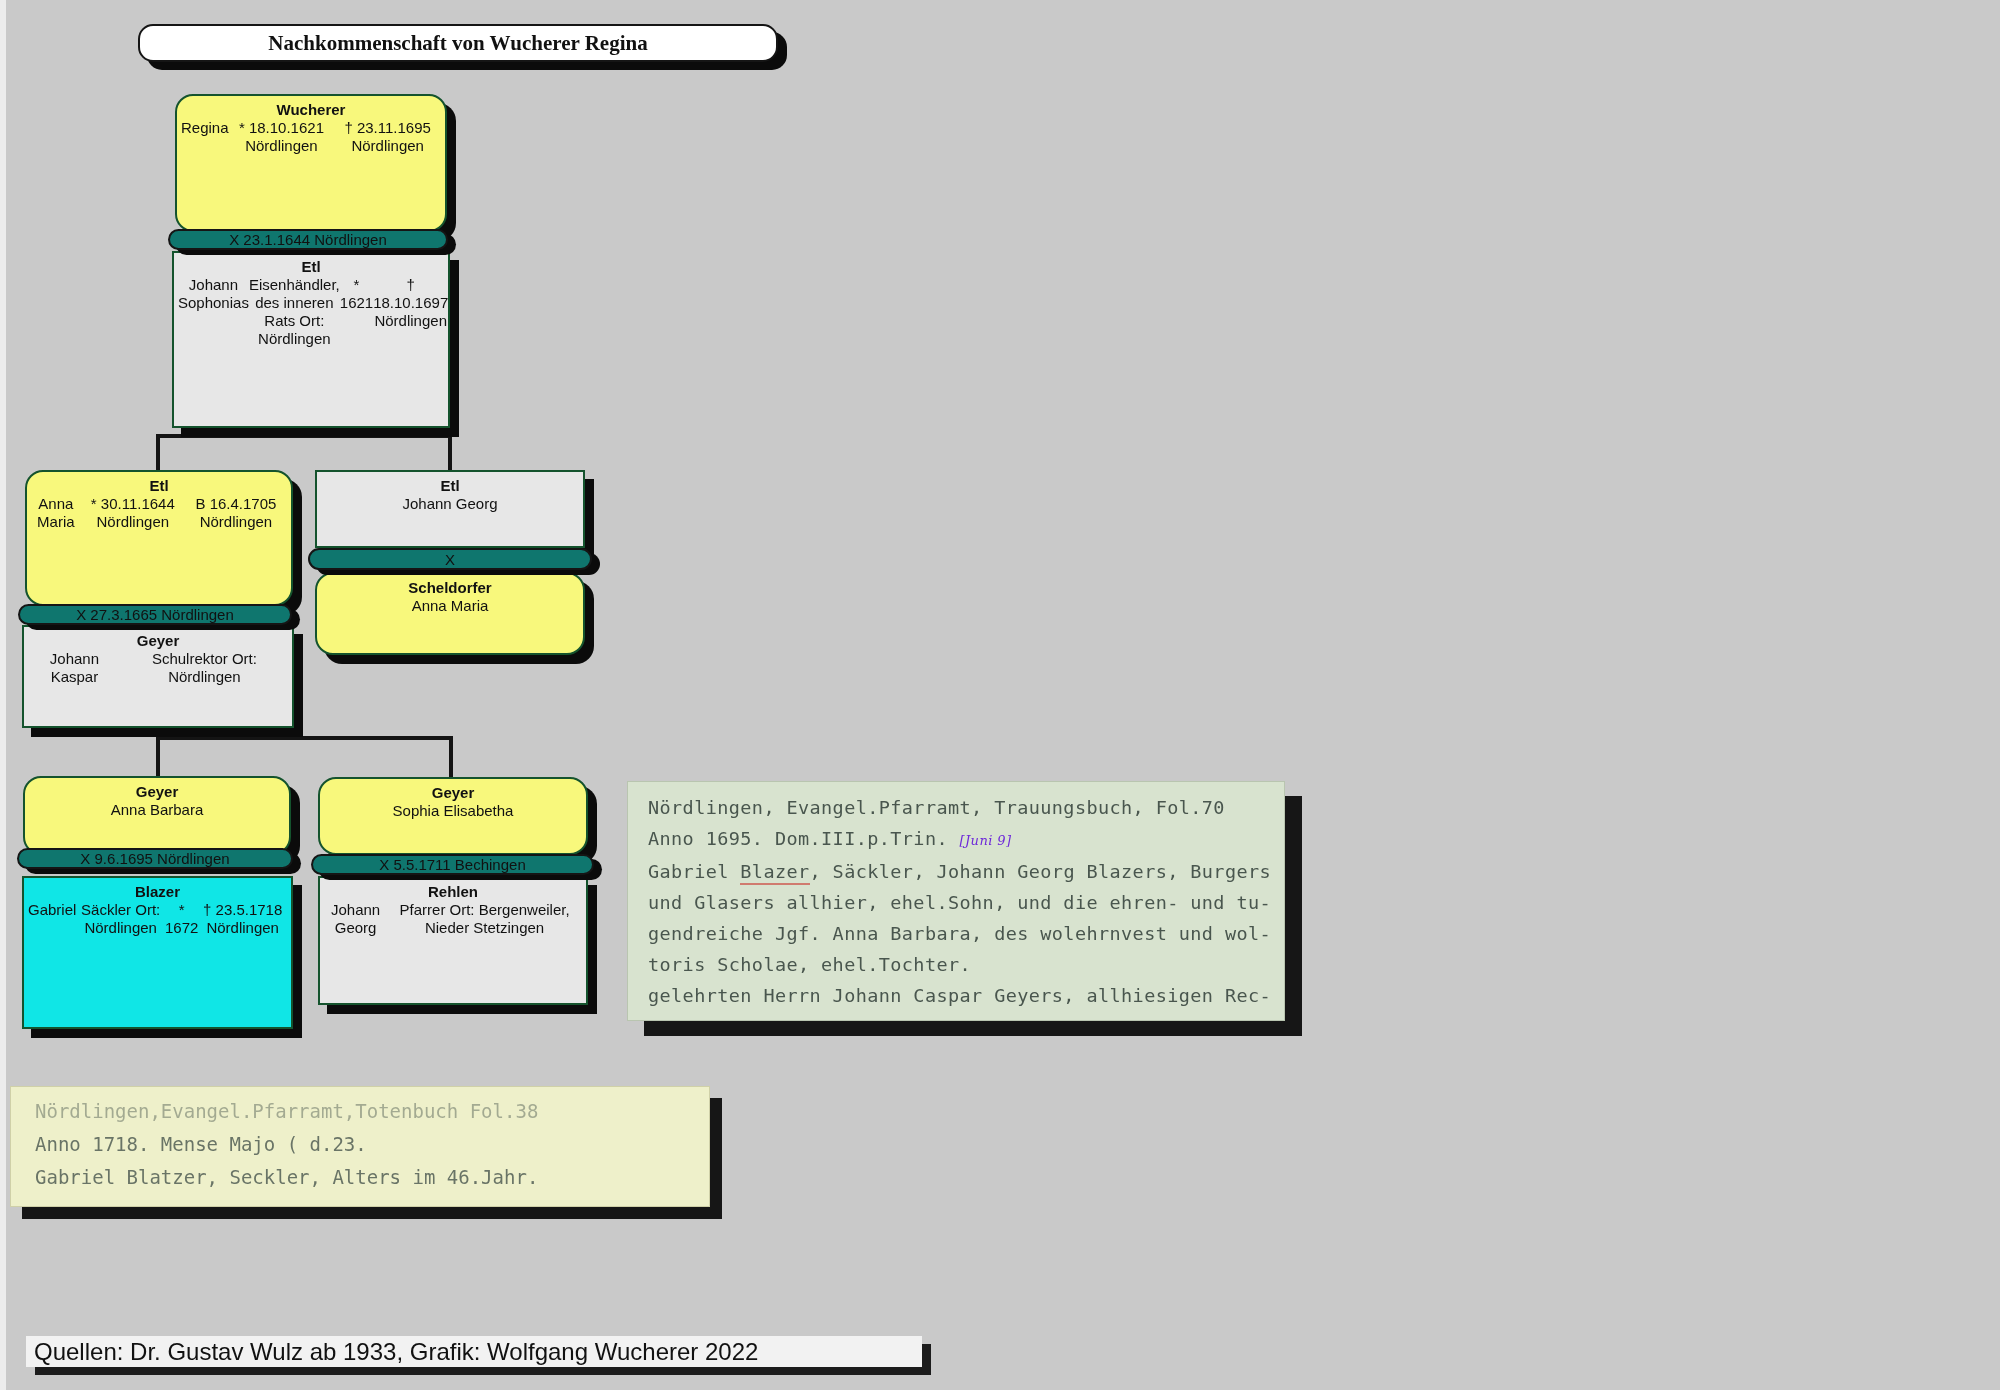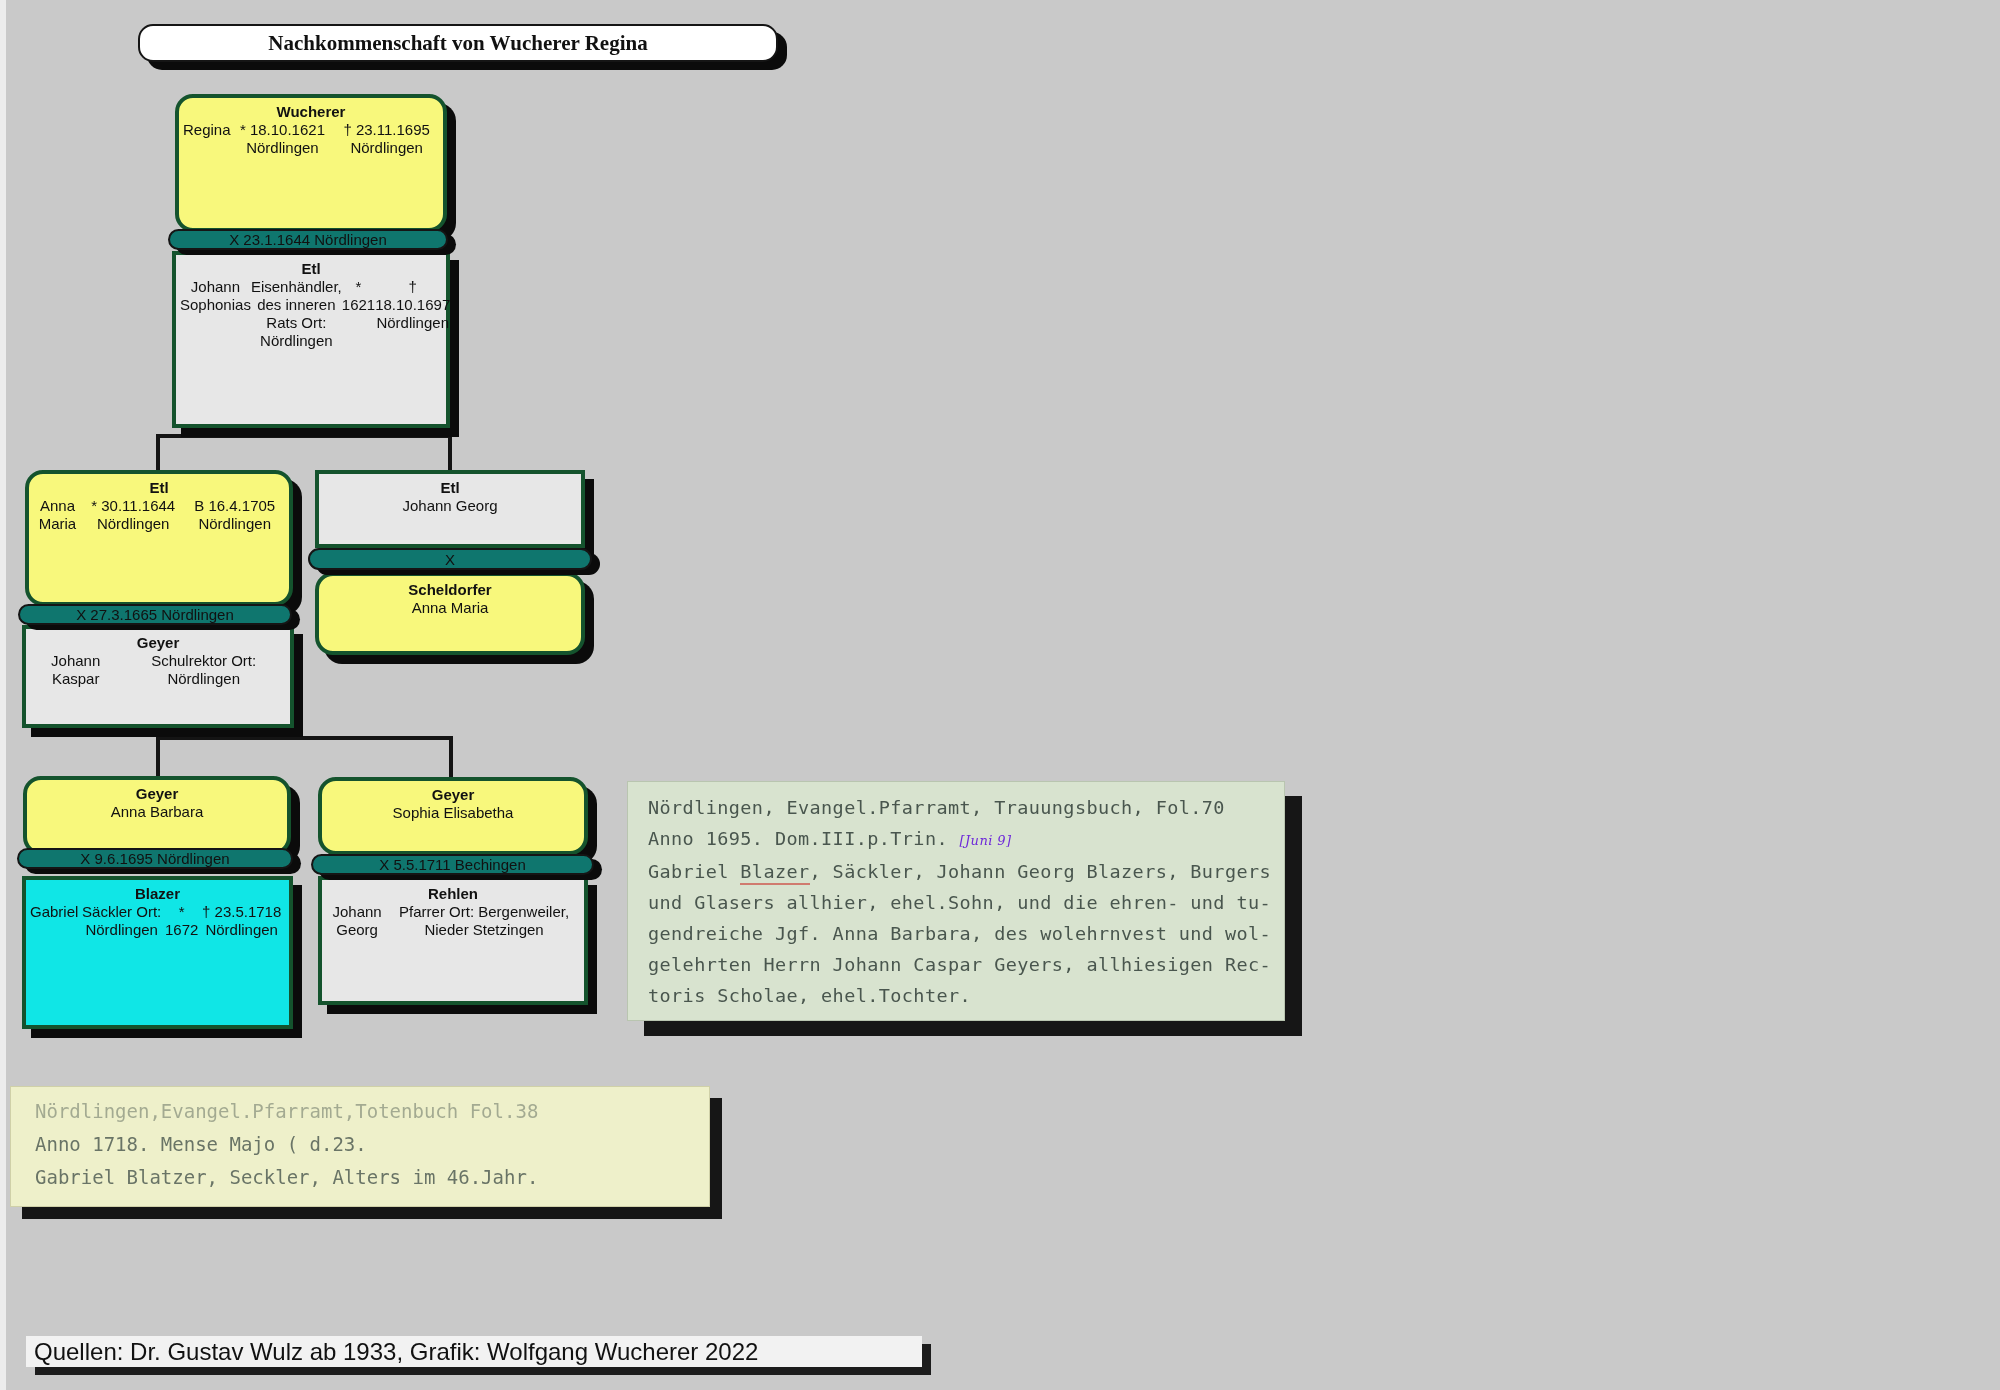--- a/index.html
+++ b/index.html
@@ -7,21 +7,21 @@
          font-family:"Liberation Sans",sans-serif;color:#111;}
   #left-strip{position:absolute;left:0;top:0;width:6px;height:100%;background:#ececec;}
 
   
   #title-box{position:absolute;left:138px;top:24px;width:636px;height:34px;background:#ffffff;
     border:2px solid #151515;border-radius:15px;box-shadow:9px 8px 0 #0b0b0b;
     display:flex;align-items:center;justify-content:center;z-index:4;
     font-family:"Liberation Serif",serif;font-weight:bold;font-size:21px;}
 
   
-  .pbox{position:absolute;border:4px solid #14532d;box-shadow:9px 9px 0 #0b0b0b;
+  .pbox{position:absolute;border:2px solid #14532d;box-shadow:9px 9px 0 #0b0b0b;
     display:flex;flex-direction:column;text-align:center;font-size:15px;z-index:2;
     padding:5px 4px;box-sizing:border-box;line-height:18px;}
   .yellow{background:#f8f87c;} .gray{background:#e7e7e7;} .cyan{background:#10e6e6;}
   .rounded{border-radius:18px;}
   .surname{font-weight:bold;}
   .plines{flex:1;display:flex;justify-content:space-around;}
 
   
   .pill{position:absolute;background:#0f766e;border:2px solid #151515;border-radius:999px;
     font-size:15px;z-index:3;box-shadow:8px 5px 0 #0b0b0b;box-sizing:border-box;
@@ -158,22 +158,22 @@
       <div>Pfarrer Ort: Bergenweiler, Nieder Stetzingen</div>
     </div>
   </div>
 
   <div id="doc-marriage" class="paper">
     <div>Nördlingen, Evangel.Pfarramt, Trauungsbuch, Fol.70</div>
     <div><span>Anno 1695. Dom.III.p.Trin. </span><span class="hand">[Juni 9]</span></div>
     <div><span>Gabriel </span><span class="ul-red">Blazer</span><span>, Säckler, Johann Georg Blazers, Burgers</span></div>
     <div>und Glasers allhier, ehel.Sohn, und die ehren- und tu-</div>
     <div>gendreiche Jgf. Anna Barbara, des wolehrnvest und wol-</div>
+    <div>toris Scholae, ehel.Tochter.</div>
     <div>gelehrten Herrn Johann Caspar Geyers, allhiesigen Rec-</div>
-    <div>toris Scholae, ehel.Tochter.</div>
   </div>
 
   <div id="doc-death" class="paper">
     <div class="fade1">Nördlingen,Evangel.Pfarramt,Totenbuch Fol.38</div>
     <div class="fade2">Anno 1718. Mense Majo ( d.23.</div>
     <div class="fade2">Gabriel Blatzer, Seckler, Alters im 46.Jahr.</div>
   </div>
 
   <div id="source-bar">
     <span>Quellen: Dr. Gustav Wulz ab 1933, Grafik: Wolfgang Wucherer 2022</span>

